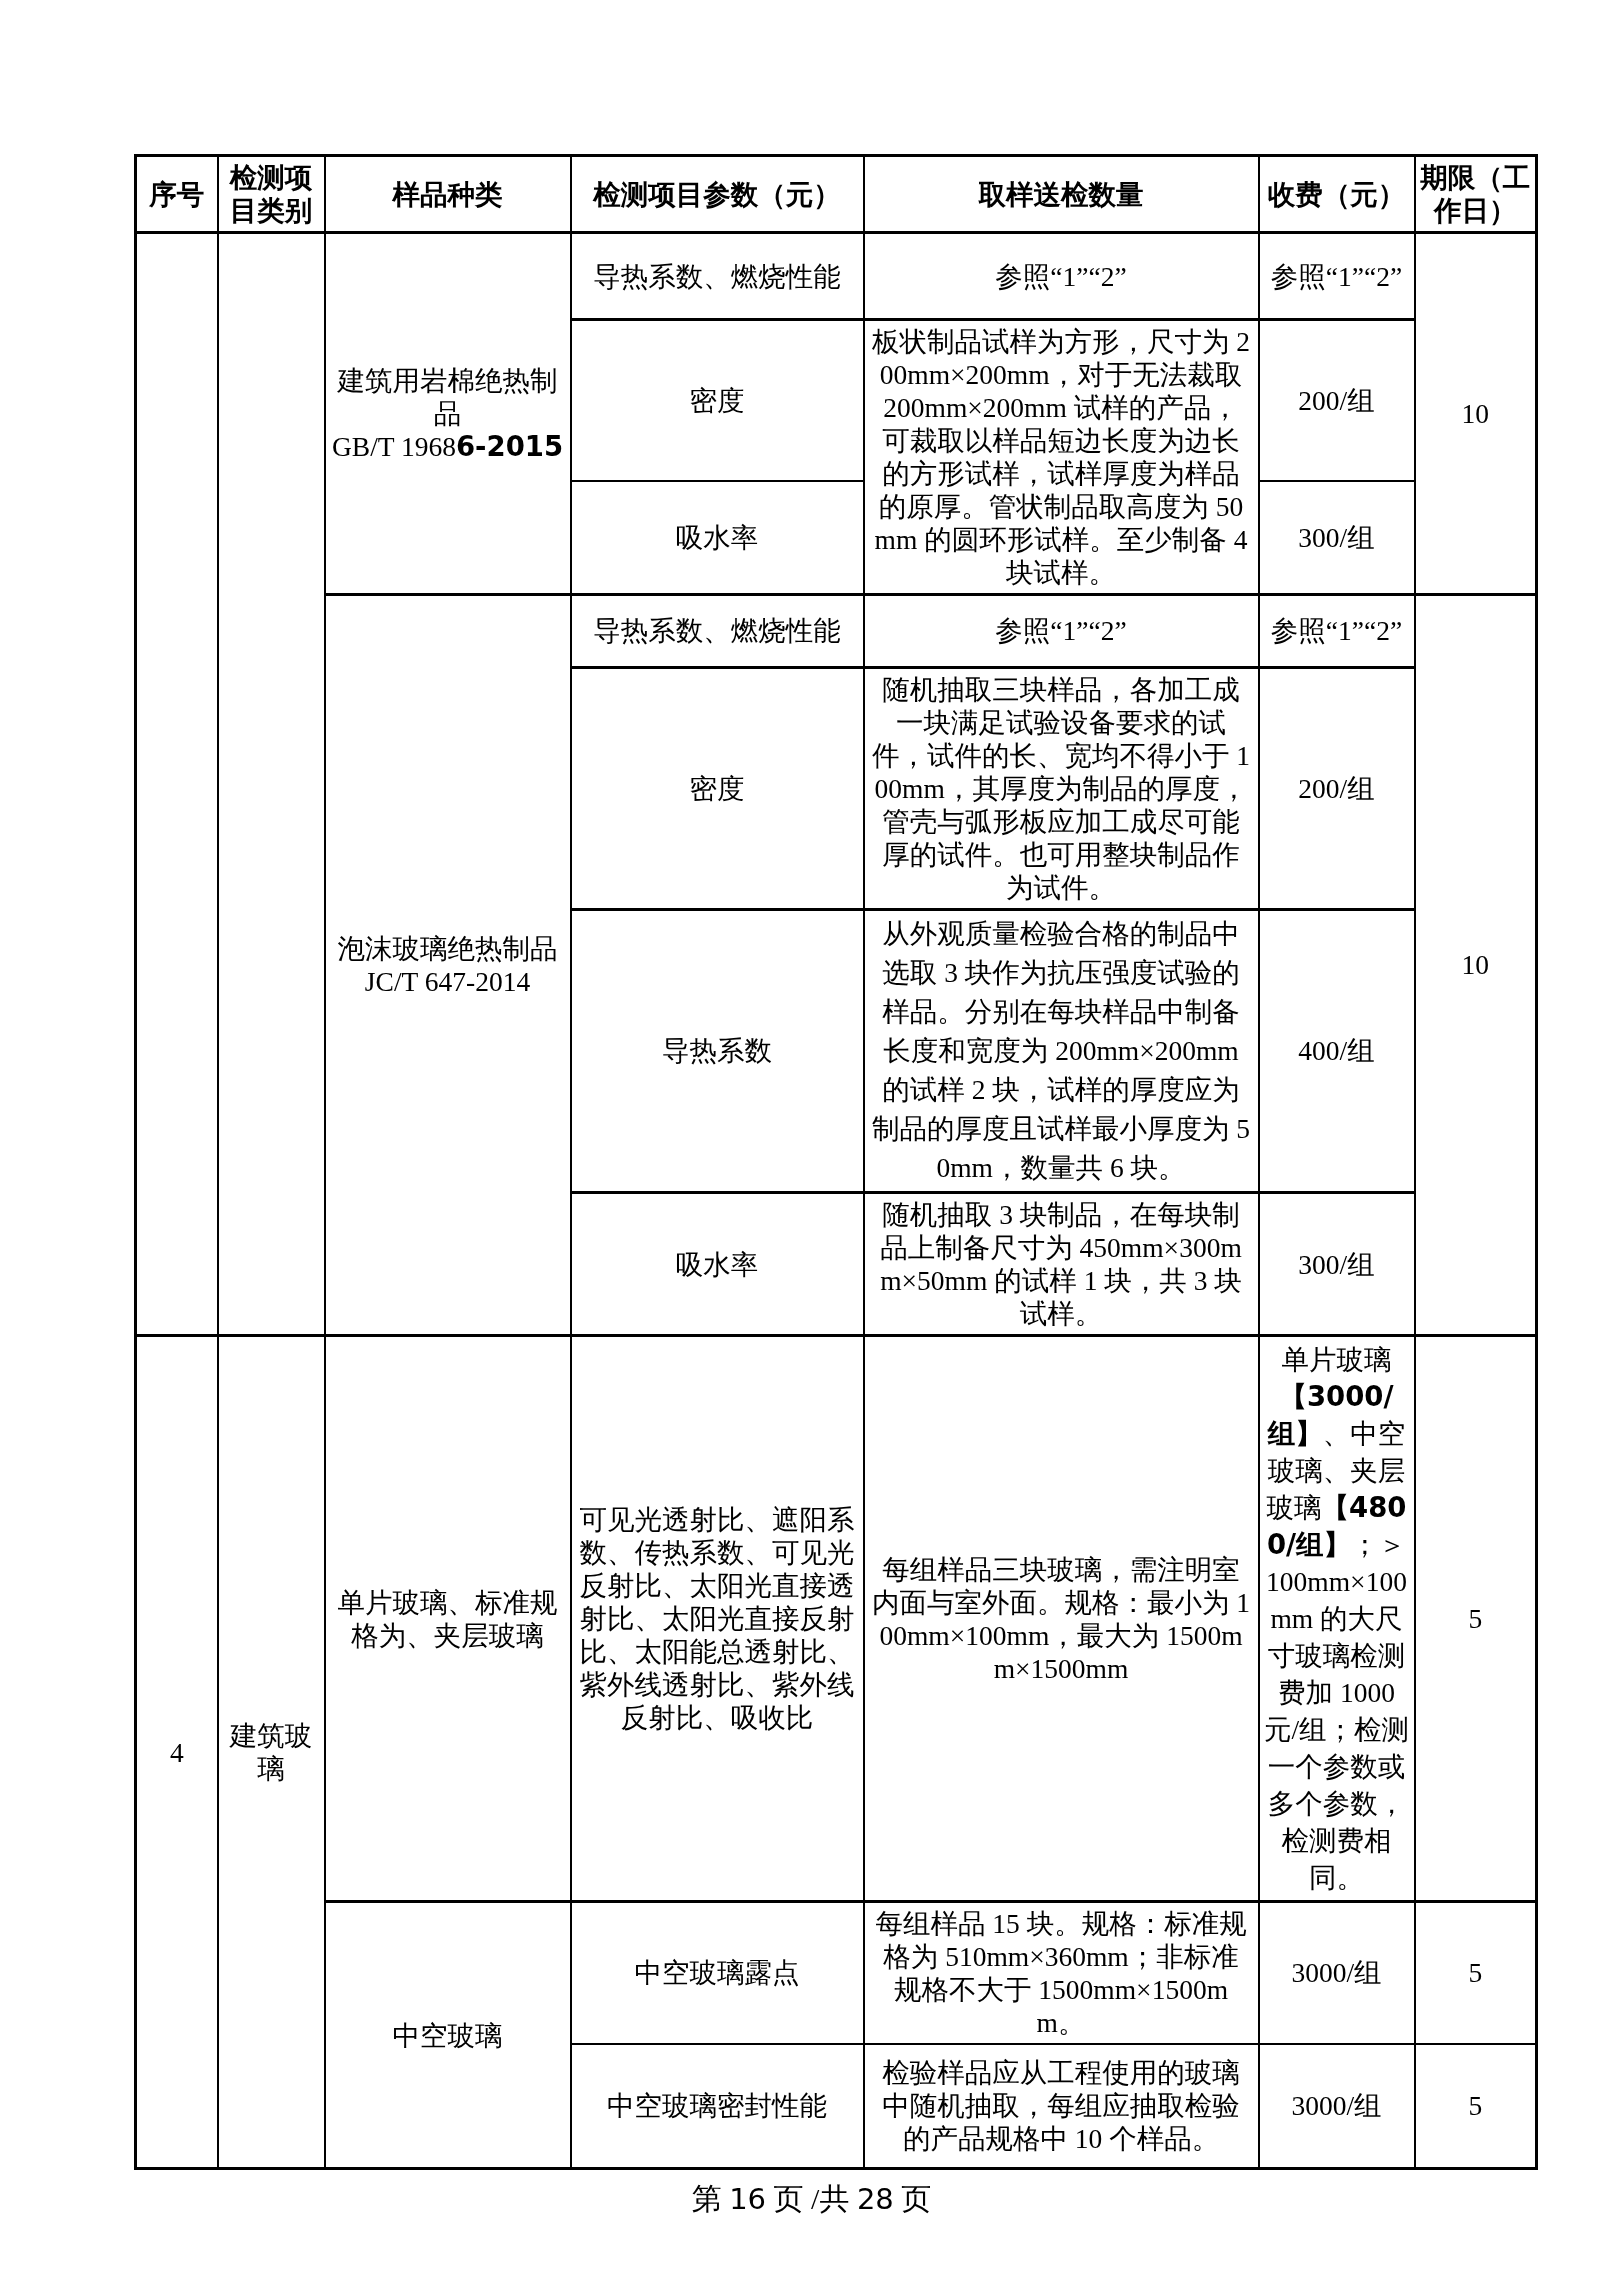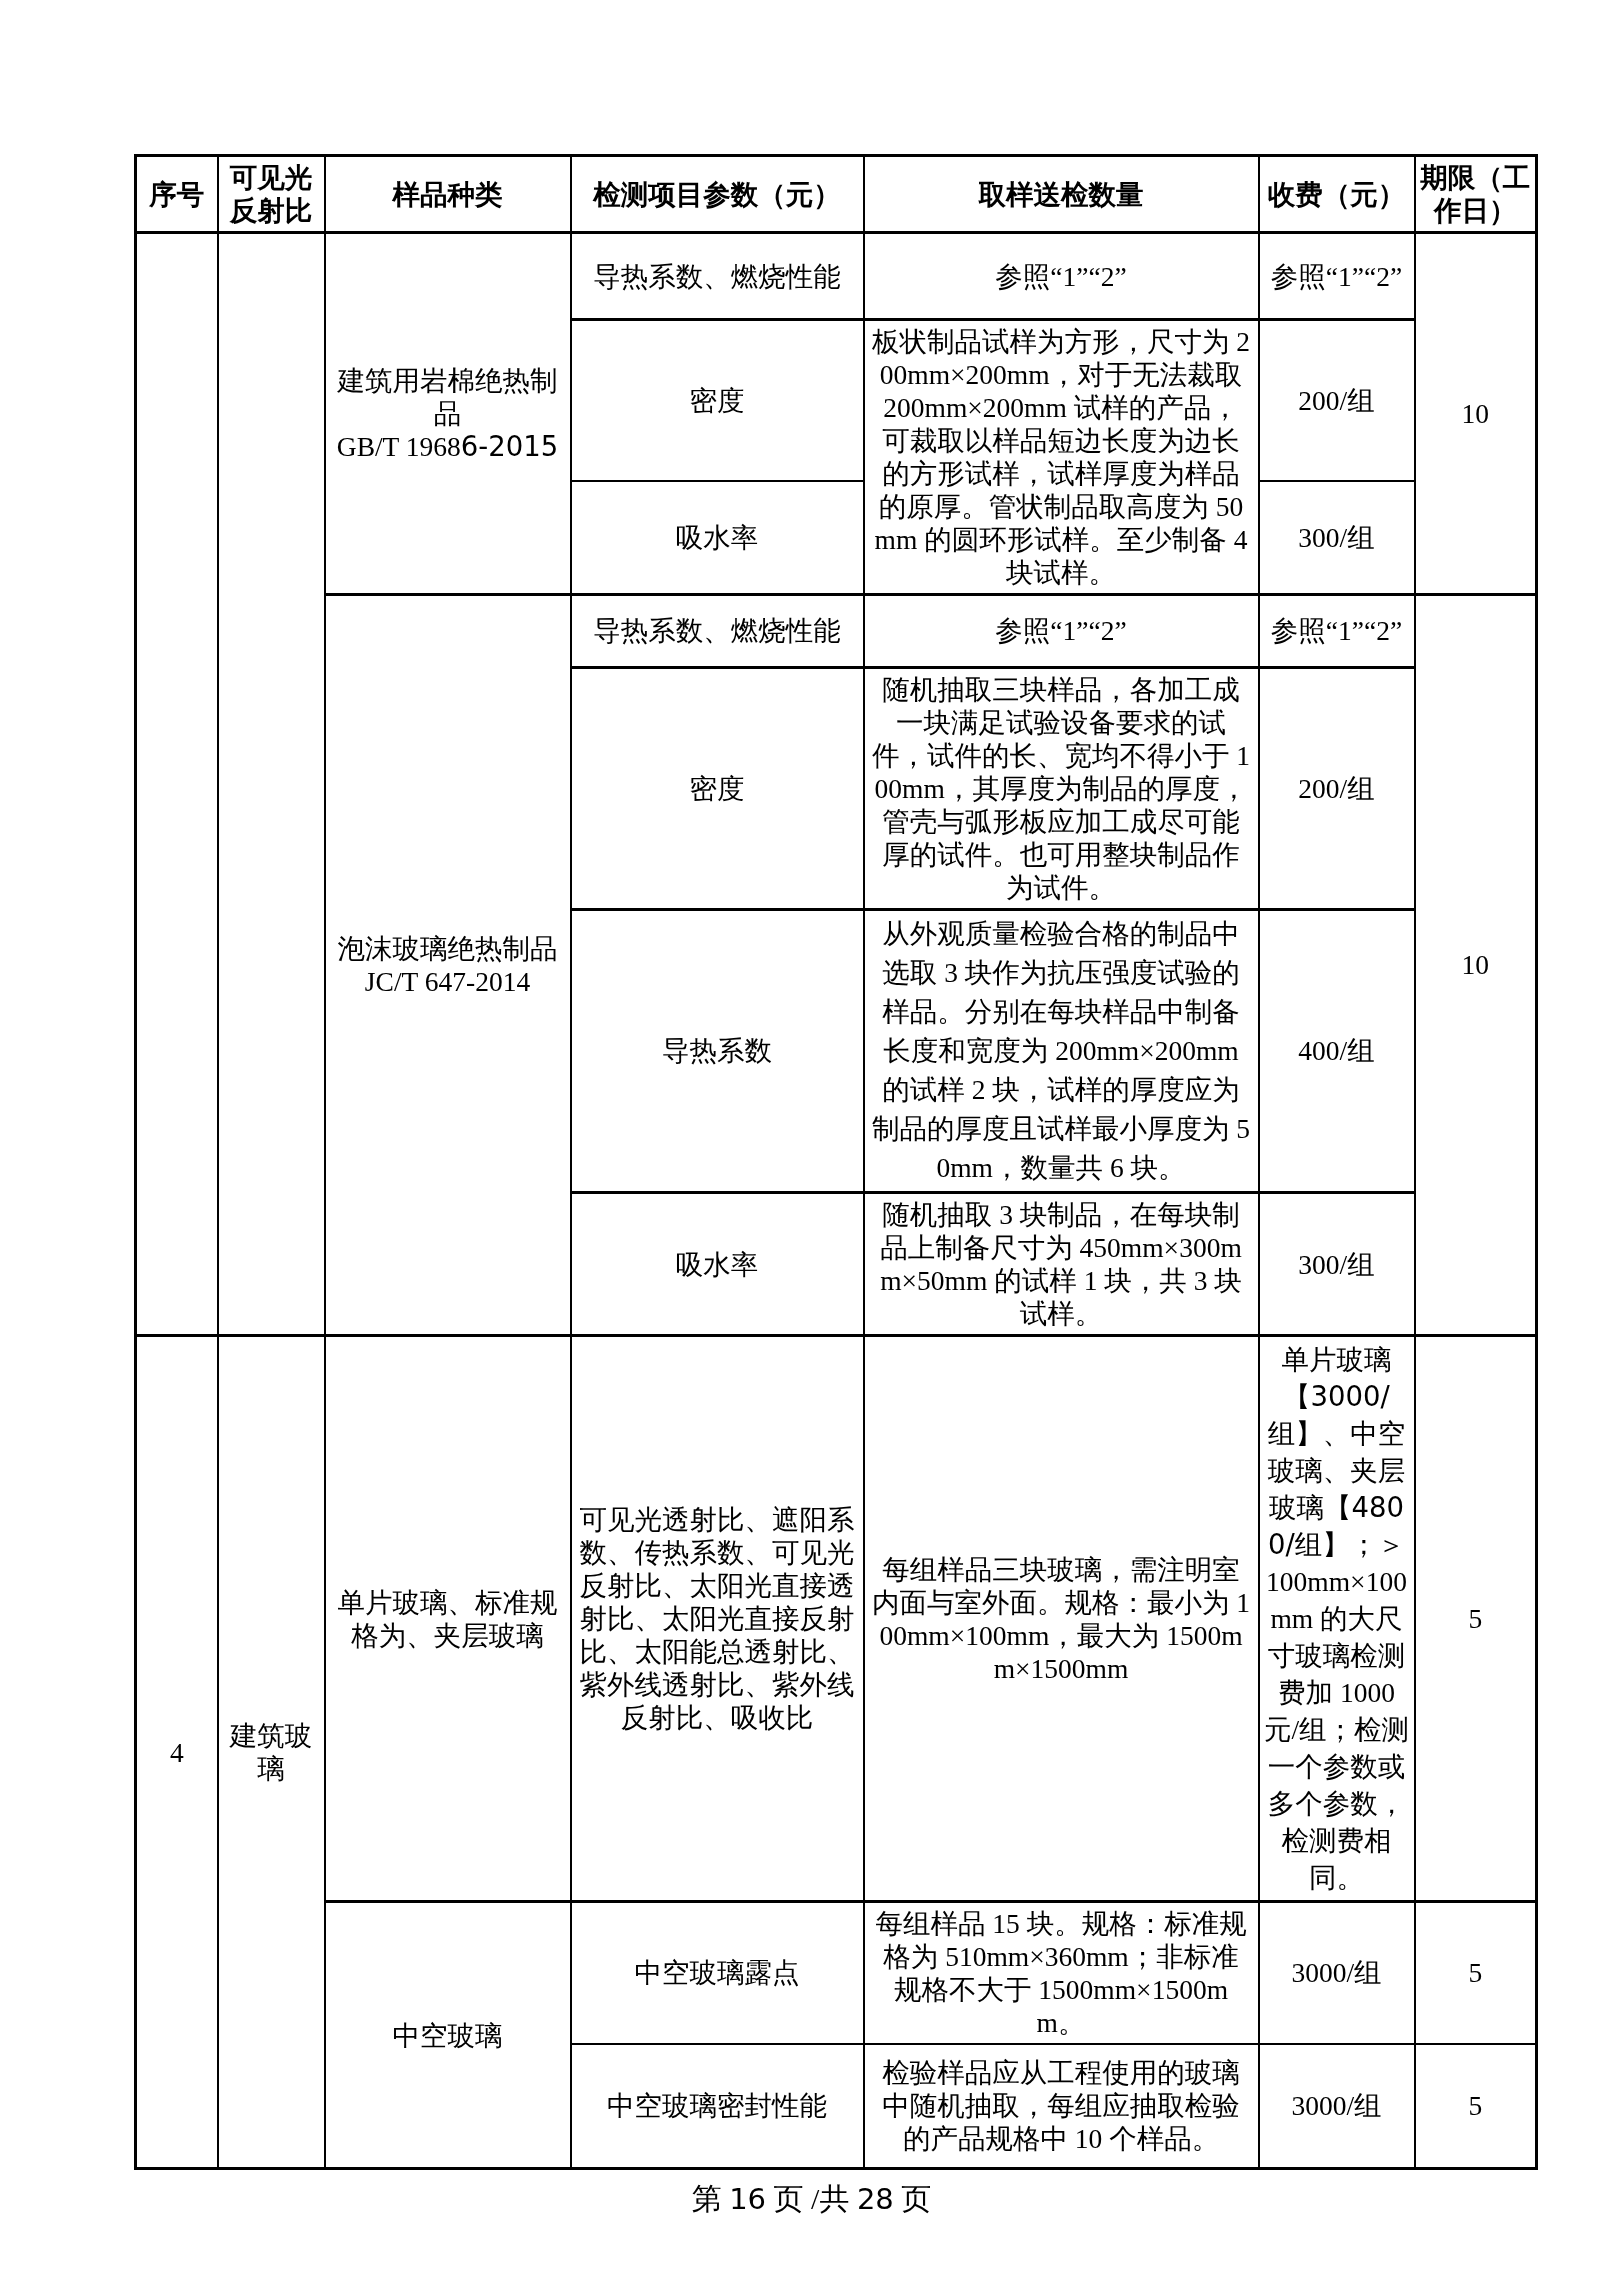--- a/index.html
+++ b/index.html
@@ -25,21 +25,21 @@
     font-size:27.5px;
     line-height:33px;
     padding:2.6px 5.2px;
     word-break:break-all;
     overflow:hidden;
   }
   th{font-weight:bold;padding:2.6px 1.3px;}
   .bt-thick{border-top:3.3px solid #000;}
   .bb-thick{border-bottom:3.3px solid #000;}
   .b{font-weight:normal;}
-  .sans-b{font-family:"DejaVu Sans","Liberation Sans",sans-serif;font-weight:normal;}
+  .sans-b{font-family:"DejaVu Sans","Liberation Sans",sans-serif;font-weight:bold;}
   .sampling-cell{padding:3.9px 6.5px;margin-left:42px;}
   .fee-narrow{padding:3.9px 2.6px;line-height:37px;}
   .std-line{white-space:nowrap;}
   .footer{
     position:absolute;
     left:0;top:2179px;
     width:100%;
     text-align:center;
     font-size:30px;
   }
@@ -55,21 +55,21 @@
     <col style="width:246px">
     <col style="width:293px">
     <col style="width:395px">
     <col style="width:156px">
     <col style="width:122px">
   </colgroup>
 
   <tbody>
       <tr style="height:77px">
     <th class="bb-thick">序号</th>
-    <th class="bb-thick">可见光反射比</th>
+    <th class="bb-thick">检测项目类别</th>
     <th class="bb-thick">样品种类</th>
     <th class="bb-thick">检测项目参数（元）</th>
     <th class="bb-thick">取样送检数量</th>
     <th class="bb-thick">收费（元）</th>
     <th class="bb-thick">期限（工作日）</th>
   </tr>
 
   <tr style="height:87px">
     <td rowspan="7"></td>
     <td rowspan="7"></td>

